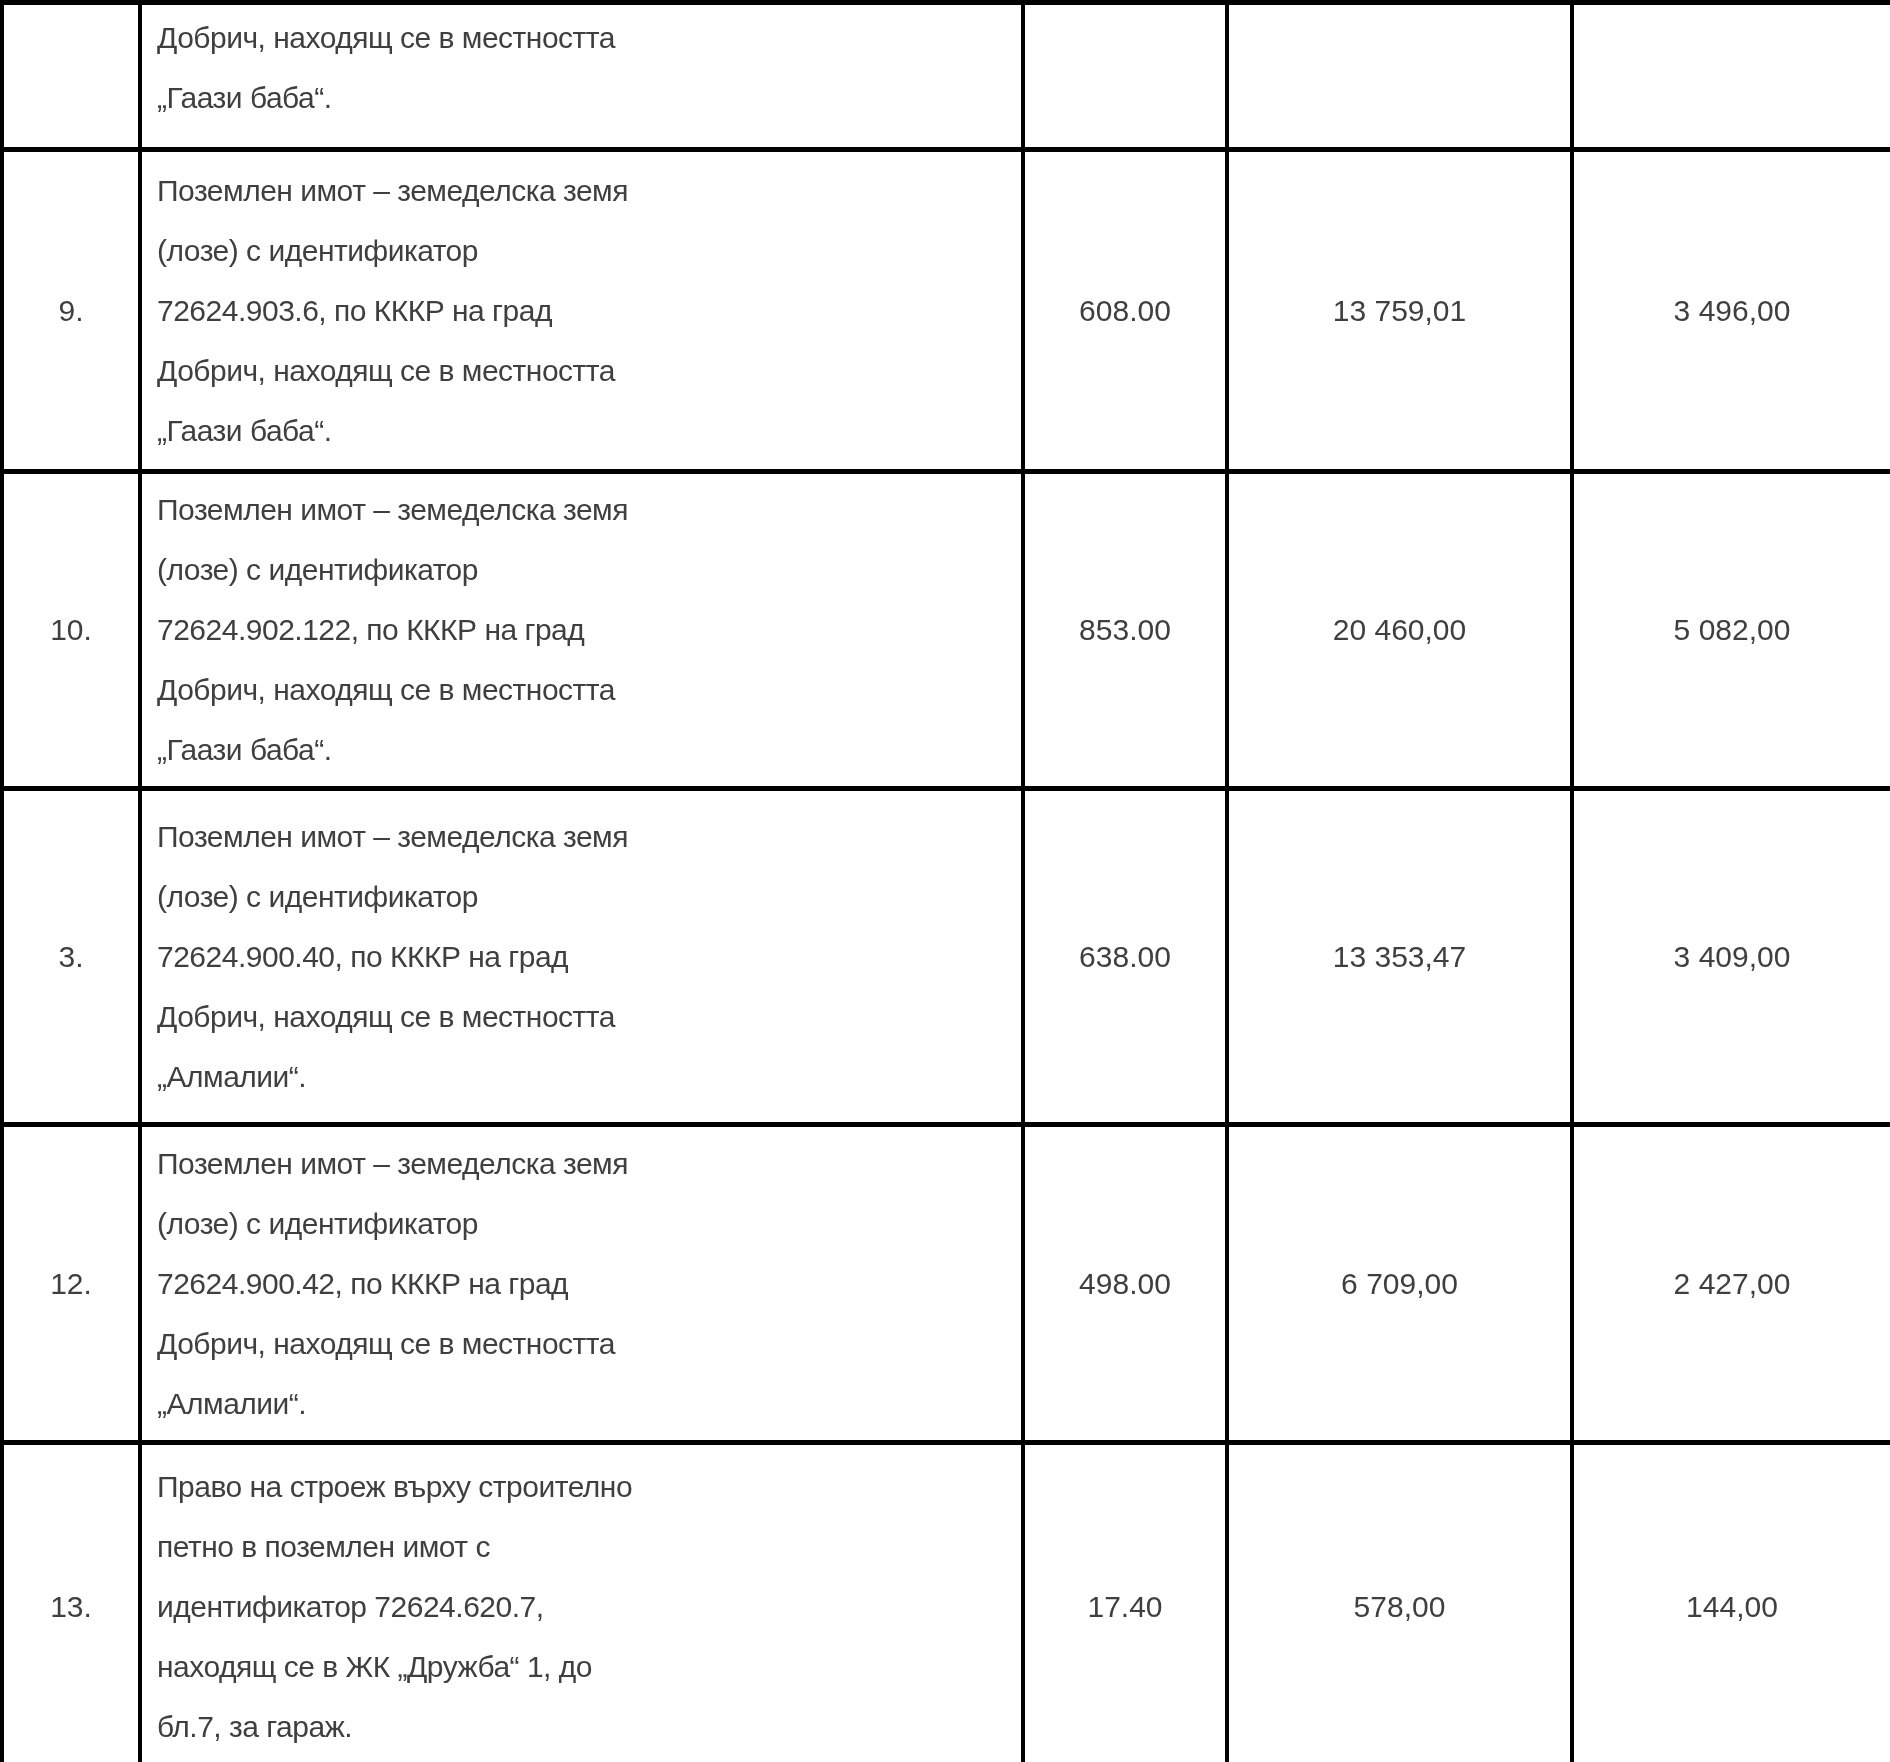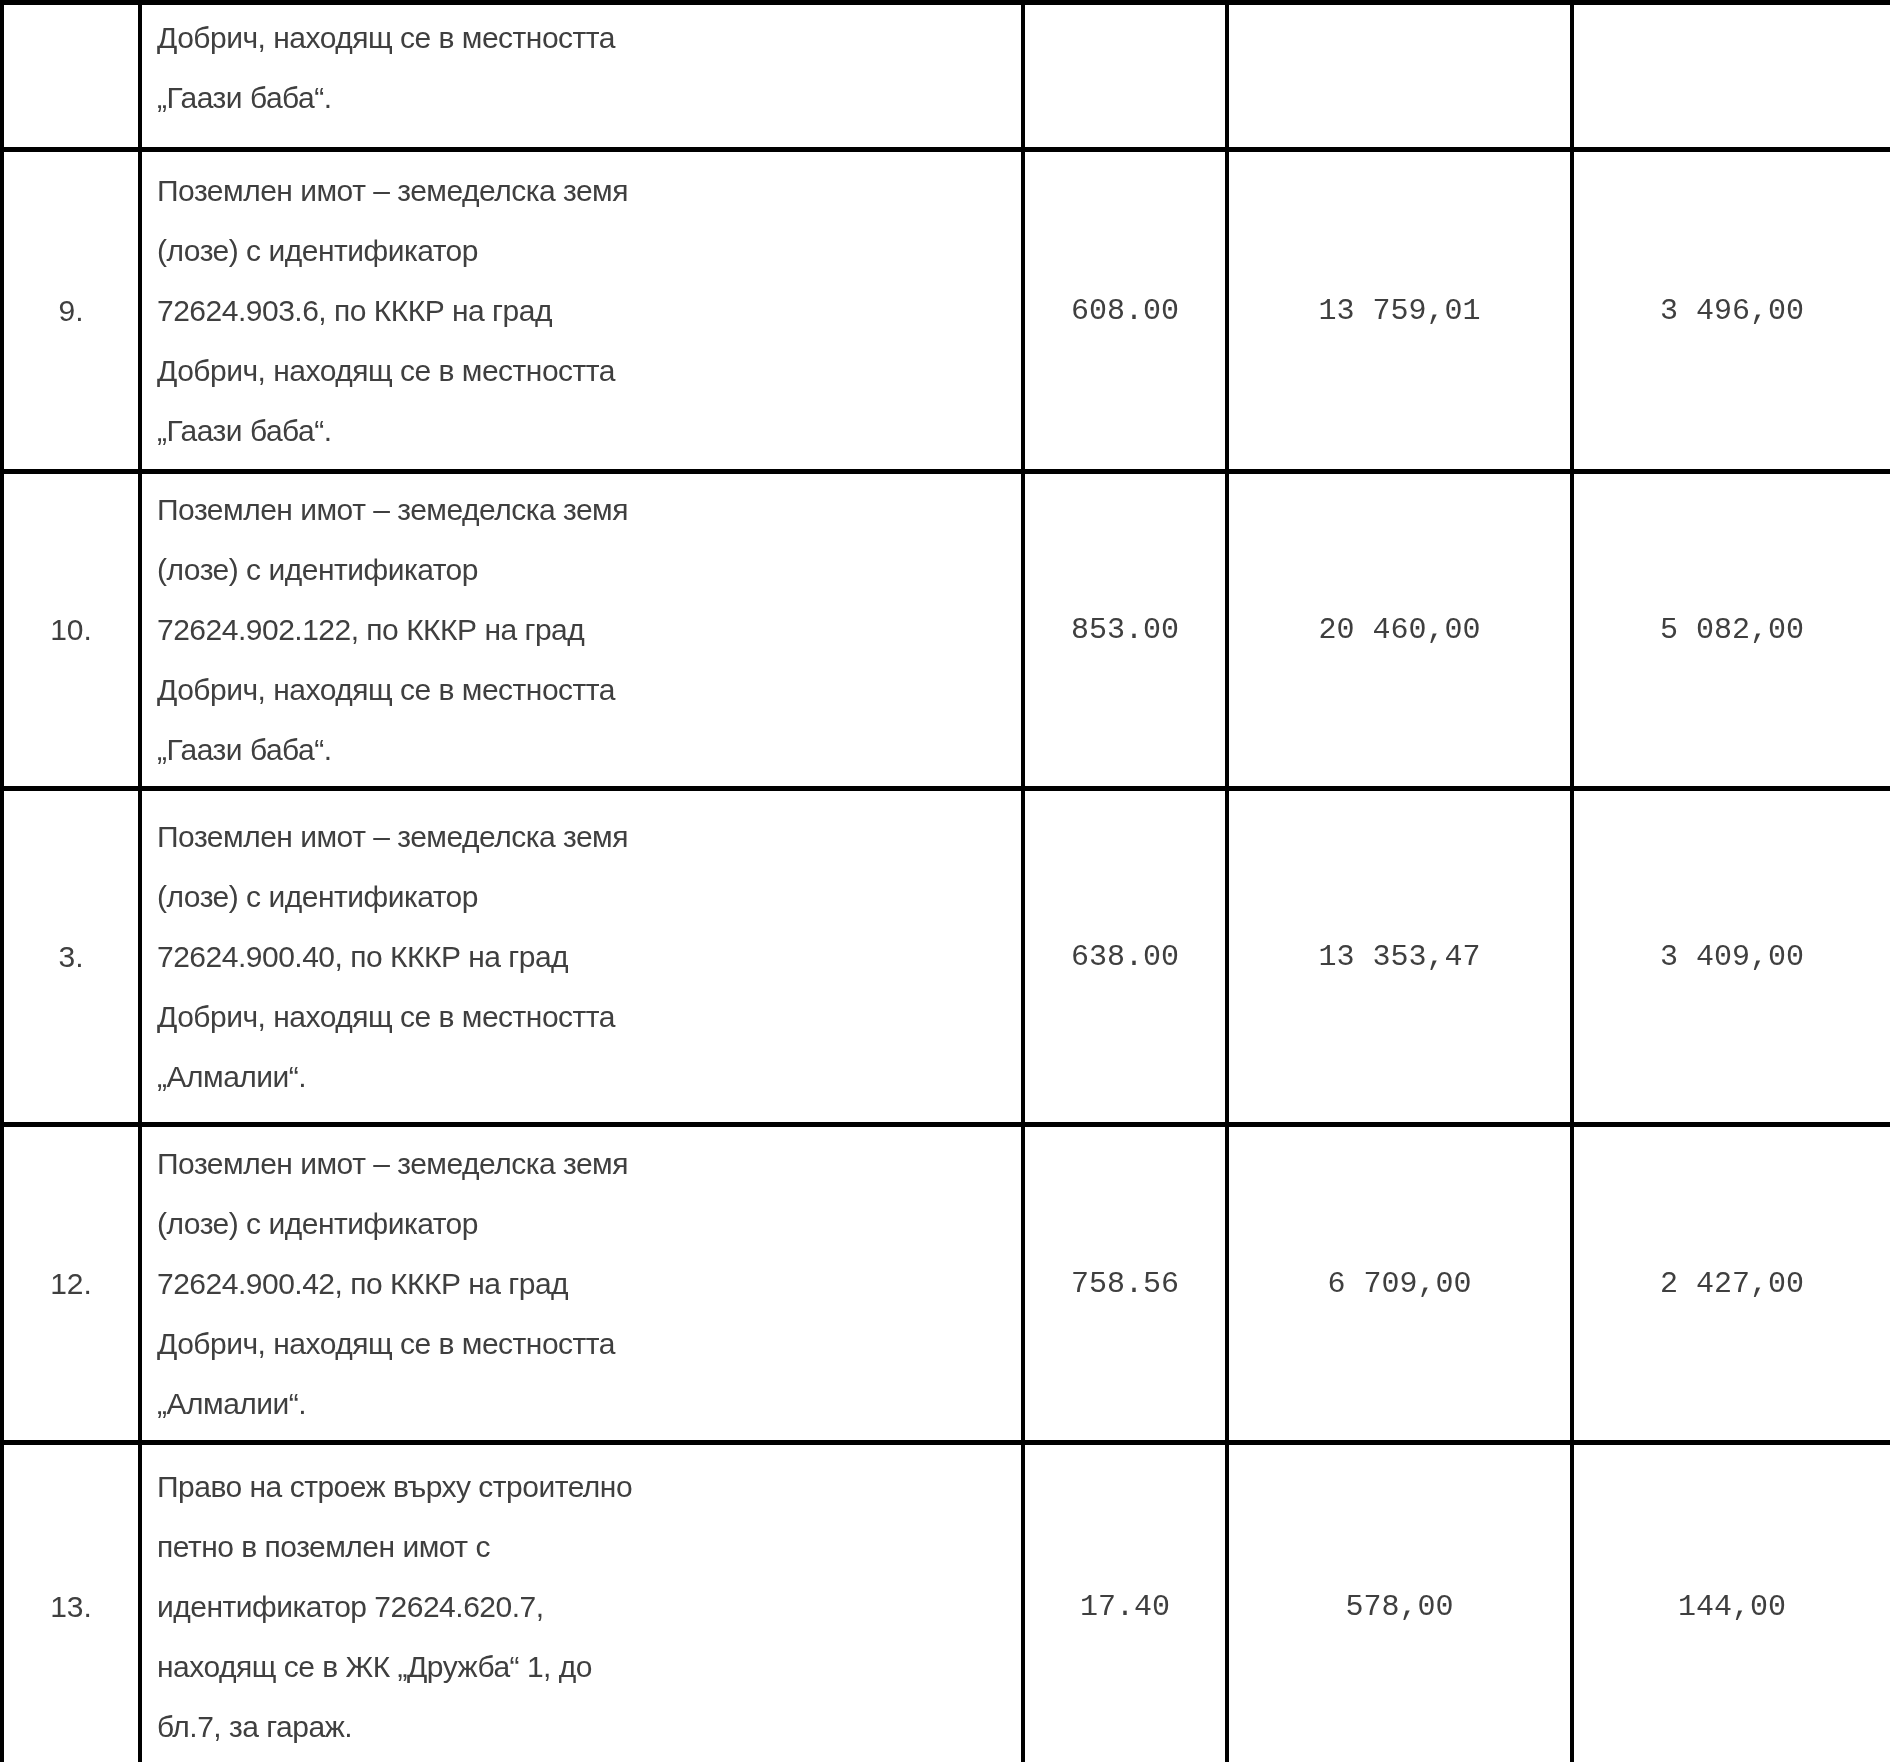--- a/index.html
+++ b/index.html
@@ -34,21 +34,20 @@
     white-space: pre-line;
     letter-spacing: -0.5px;
   }
   td.num {
     text-align: center;
     padding: 0 4px;
   }
   td.val {
     text-align: center;
     padding: 0 6px;
-    font-family: Liberation Mono, monospace;
   }
   tr.partial td {
     vertical-align: top;
   }
   tr.partial td.desc {
     padding-top: 3px;
   }
   tr.r0 { height: 147px; }
   tr.r1 { height: 322px; }
   tr.r2 { height: 311px; }
@@ -109,21 +108,21 @@
       <td class="val">13 353,47</td>
       <td class="val">3 409,00</td>
     </tr>
     <tr class="r4">
       <td class="num">12.</td>
       <td class="desc">Поземлен имот – земеделска земя
 (лозе) с идентификатор
 72624.900.42, по КККР на град
 Добрич, находящ се в местността
 „Алмалии“.</td>
-      <td class="val">758.56</td>
+      <td class="val">498.00</td>
       <td class="val">6 709,00</td>
       <td class="val">2 427,00</td>
     </tr>
     <tr class="r5">
       <td class="num">13.</td>
       <td class="desc">Право на строеж върху строително
 петно в поземлен имот с
 идентификатор 72624.620.7,
 находящ се в ЖК „Дружба“ 1, до
 бл.7, за гараж.</td>

